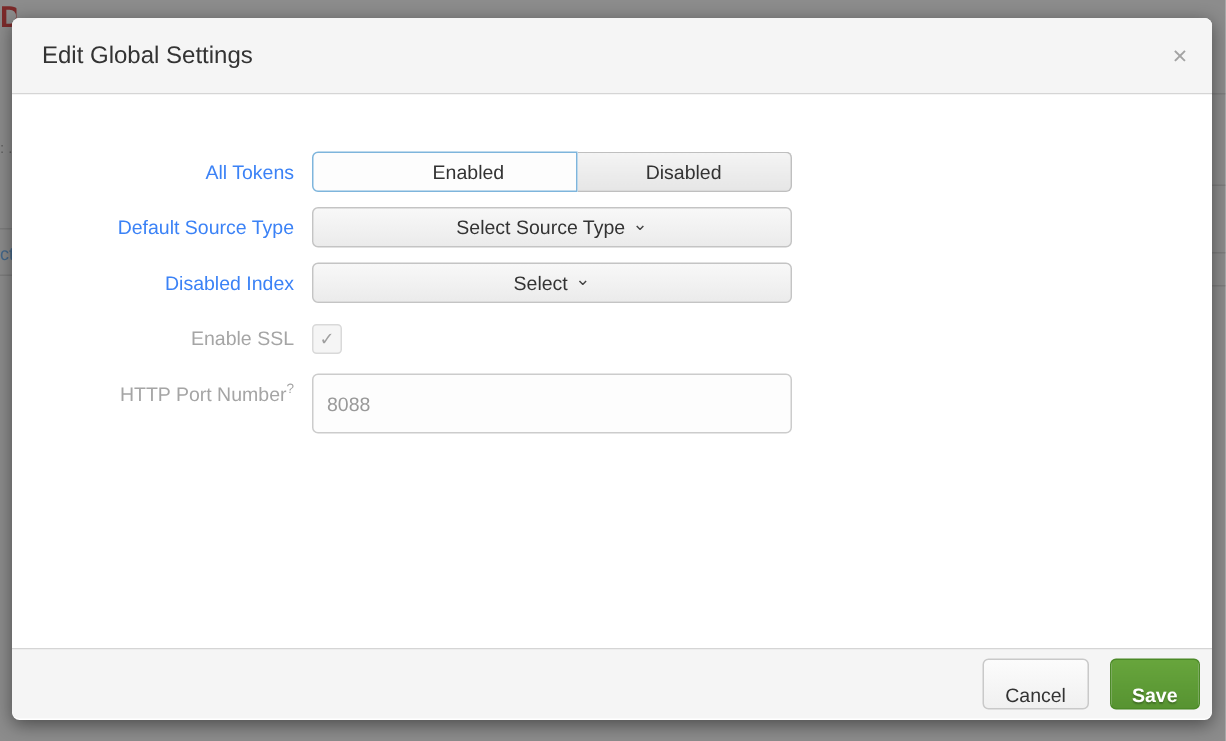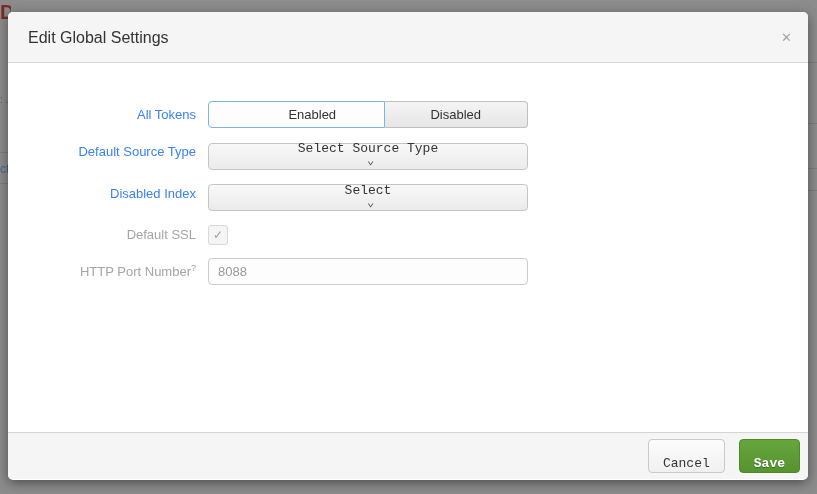--- a/index.html
+++ b/index.html
@@ -86,26 +86,25 @@
     background: #fdfdfd;
     border: 1px solid #7eb5dc;
     position: relative; z-index: 2;
   }
 
   
   .dropdown-btn {
     width: 320px; height: 27px;
     display: inline-flex; align-items: center; justify-content: center;
     font-size: 13px; color: #333333;
-    font-family: Liberation Mono, monospace;
+    font-family: Liberation Sans, sans-serif;
     background: linear-gradient(#f8f8f8, #ebebeb);
     border: 1px solid #c4c4c4;
     border-radius: 4px;
     cursor: pointer;
-    flex-direction: column;
   }
   .caret {
     font-size: 12px; color: #444444;
     margin-left: 5px;
     transform: translateY(-3px);
     display: inline-block;
   }
 
   
   .checkbox {
@@ -114,21 +113,21 @@
     background: #f5f5f5;
     border: 1px solid #d9d9d9;
     border-radius: 3px;
     display: flex; align-items: center; justify-content: center;
     font-size: 12px; color: #9f9f9f;
     cursor: default;
   }
 
   
   .text-input {
-    width: 320px; height: 27px;
+    width: 320px; height: 40px;
     border: 1px solid #cccccc;
     border-radius: 4px;
     background: #fdfdfd;
     color: #999999;
     font-size: 13px;
     font-family: "Liberation Sans", sans-serif;
     padding: 0 9px;
   }
 
   
@@ -137,21 +136,21 @@
     background: #f5f5f5;
     border-top: 1px solid #d5d5d5;
     border-radius: 0 0 5px 5px;
     display: flex; align-items: center; justify-content: flex-end;
     padding-right: 8px;
   }
   .btn {
     height: 26px;
     padding: 16px 14px;
     font-size: 13px;
-    font-family: Liberation Mono, monospace;
+    font-family: Liberation Sans, sans-serif;
     border-radius: 4px;
     cursor: pointer;
   }
   .btn-cancel {
     background: linear-gradient(#fcfcfc, #f0f0f0);
     border: 1px solid #c9c9c9;
     color: #333333;
     margin-right: 14px;
   }
   .btn-save {
@@ -208,21 +207,21 @@
       <div class="form-label">Disabled Index</div>
       <div class="control-col">
         <button class="dropdown-btn">
           <span>Select</span>
           <span class="caret">⌄</span>
         </button>
       </div>
     </div>
 
     <div class="form-row">
-      <div class="form-label disabled">Default SSL</div>
+      <div class="form-label disabled">Enable SSL</div>
       <div class="control-col">
         <div class="checkbox">
           <span>✓</span>
         </div>
       </div>
     </div>
 
     <div class="form-row">
       <div class="form-label disabled"><span>HTTP Port Number</span><sup>?</sup></div>
       <div class="control-col">

